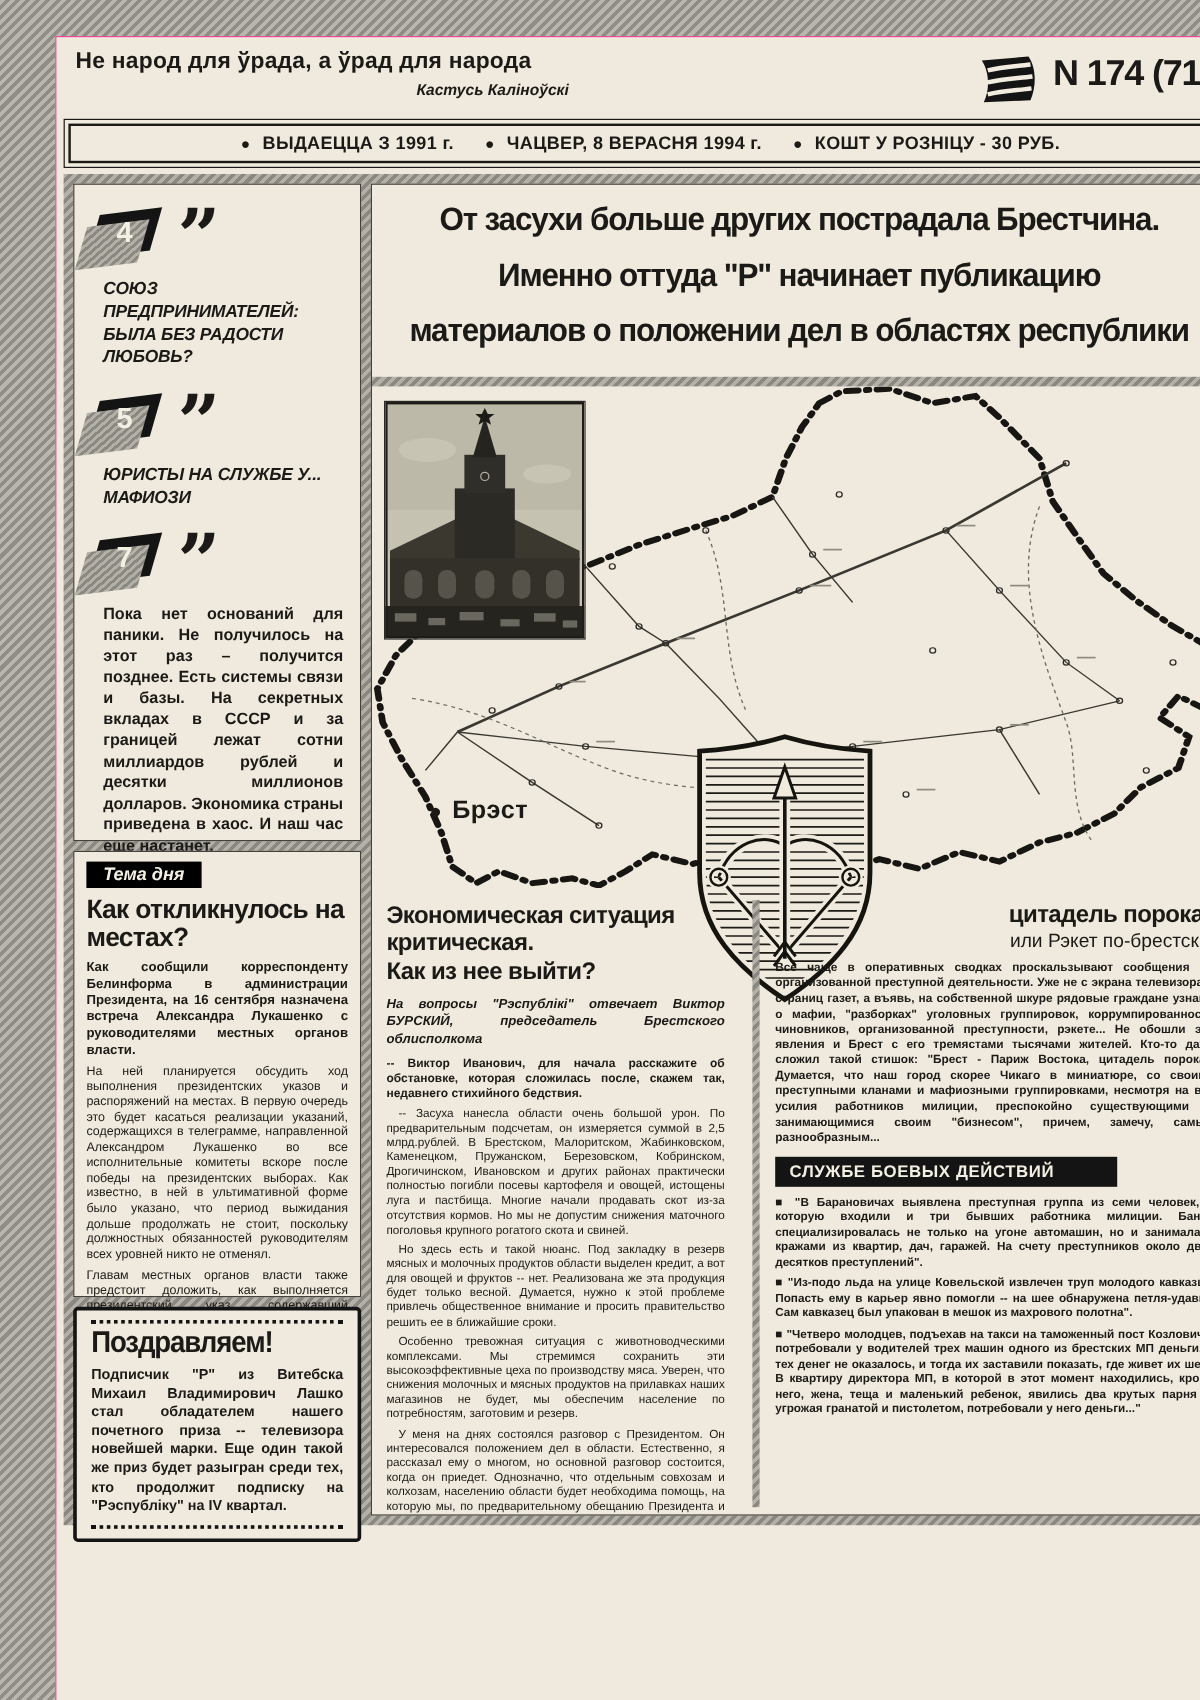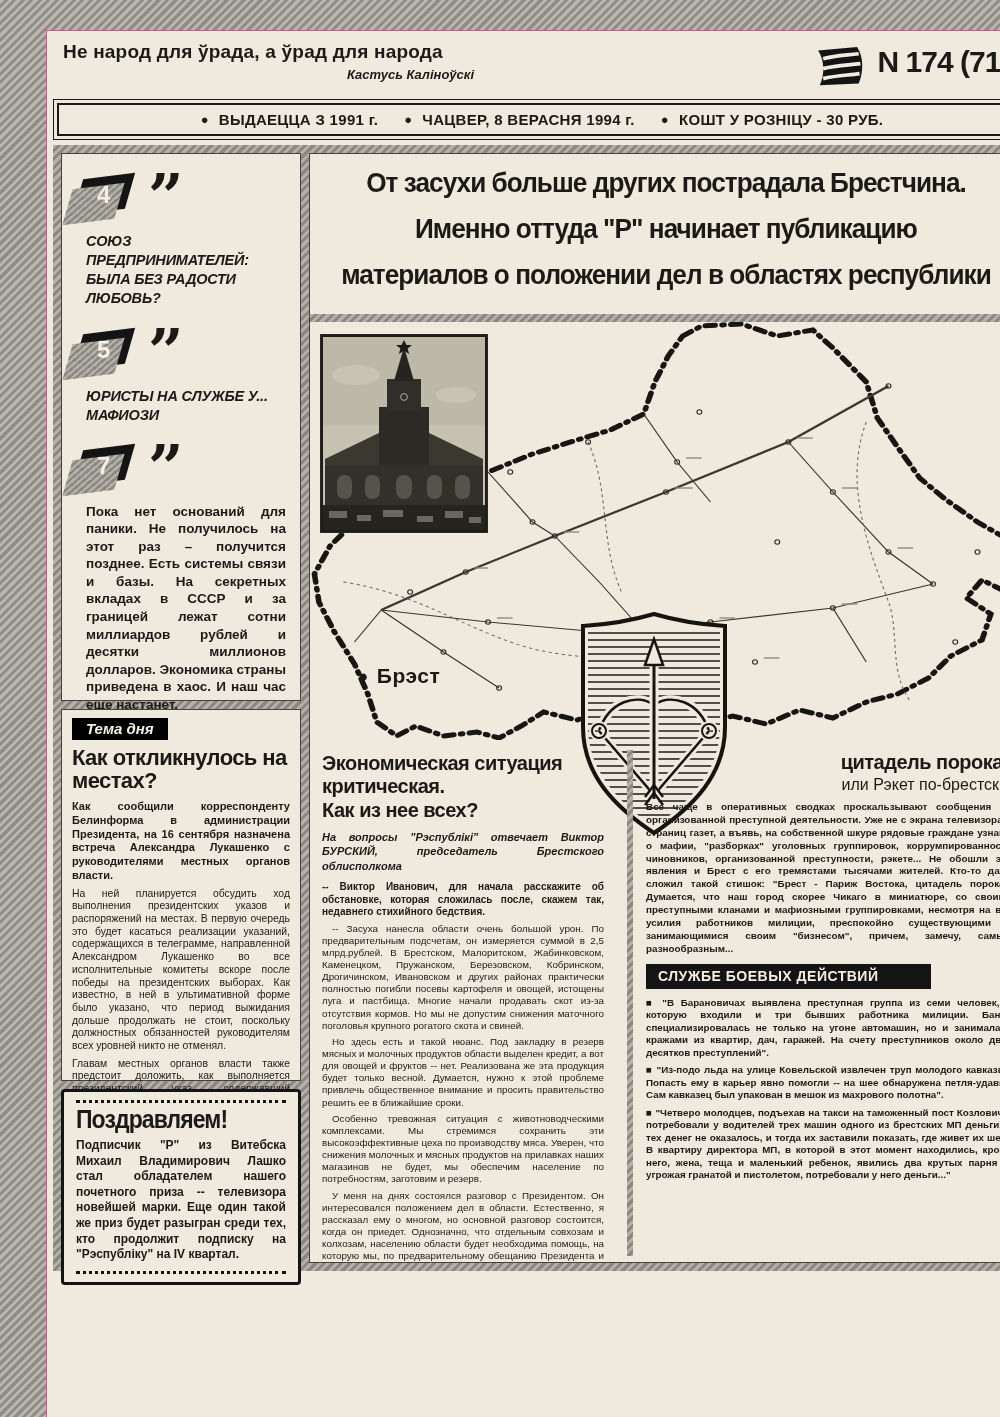--- a/index.html
+++ b/index.html
@@ -312,21 +312,21 @@
           <path d="M70,196 79,184 88,196 M70,188 79,176 88,188" stroke="#15140f" stroke-width="2.5"></path>
         </g>
       </svg>
 
       <div class="articles">
 
         <div class="col-left">
           <div class="art-head-l">
             <span>Экономическая ситуация</span><br>
             <span>критическая.</span><br>
-            <span>Как из нее всех?</span>
+            <span>Как из нее выйти?</span>
           </div>
           <p class="art-sub">На вопросы "Рэспублікі" отвечает Виктор БУРСКИЙ, председатель Брестского облисполкома</p>
           <p class="art-q">-- Виктор Иванович, для начала расскажите об обстановке, которая сложилась после, скажем так, недавнего стихийного бедствия.</p>
           <p class="art-p">-- Засуха нанесла области очень большой урон. По предварительным подсчетам, он измеряется суммой в 2,5 млрд.рублей. В Брестском, Малоритском, Жабинковском, Каменецком, Пружанском, Березовском, Кобринском, Дрогичинском, Ивановском и других районах практически полностью погибли посевы картофеля и овощей, истощены луга и пастбища. Многие начали продавать скот из-за отсутствия кормов. Но мы не допустим снижения маточного поголовья крупного рогатого скота и свиней.</p>
           <p class="art-p">Но здесь есть и такой нюанс. Под закладку в резерв мясных и молочных продуктов области выделен кредит, а вот для овощей и фруктов -- нет. Реализована же эта продукция будет только весной. Думается, нужно к этой проблеме привлечь общественное внимание и просить правительство решить ее в ближайшие сроки.</p>
           <p class="art-p">Особенно тревожная ситуация с животноводческими комплексами. Мы стремимся сохранить эти высокоэффективные цеха по производству мяса. Уверен, что снижения молочных и мясных продуктов на прилавках наших магазинов не будет, мы обеспечим население по потребностям, заготовим и резерв.</p>
           <p class="art-p">У меня на днях состоялся разговор с Президентом. Он интересовался положением дел в области. Естественно, я рассказал ему о многом, но основной разговор состоится, когда он приедет. Однозначно, что отдельным совхозам и колхозам, населению области будет необходима помощь, на которую мы, по предварительному обещанию Президента и Совмина, рассчитываем.</p>
 
         </div>
 

